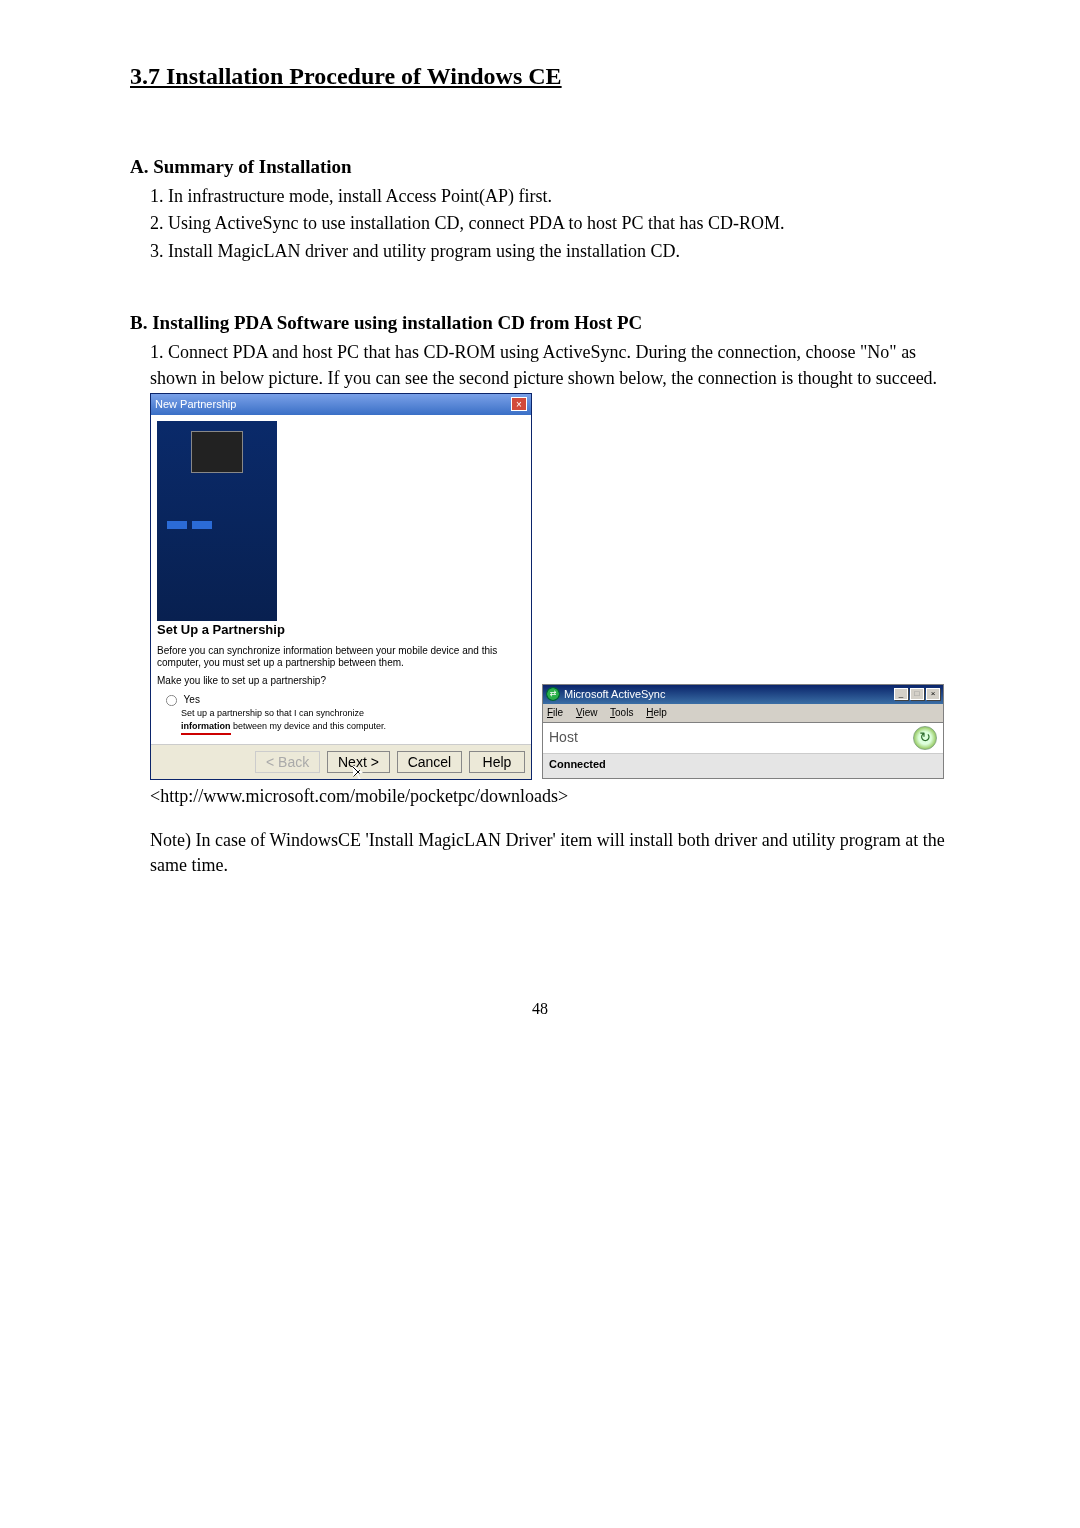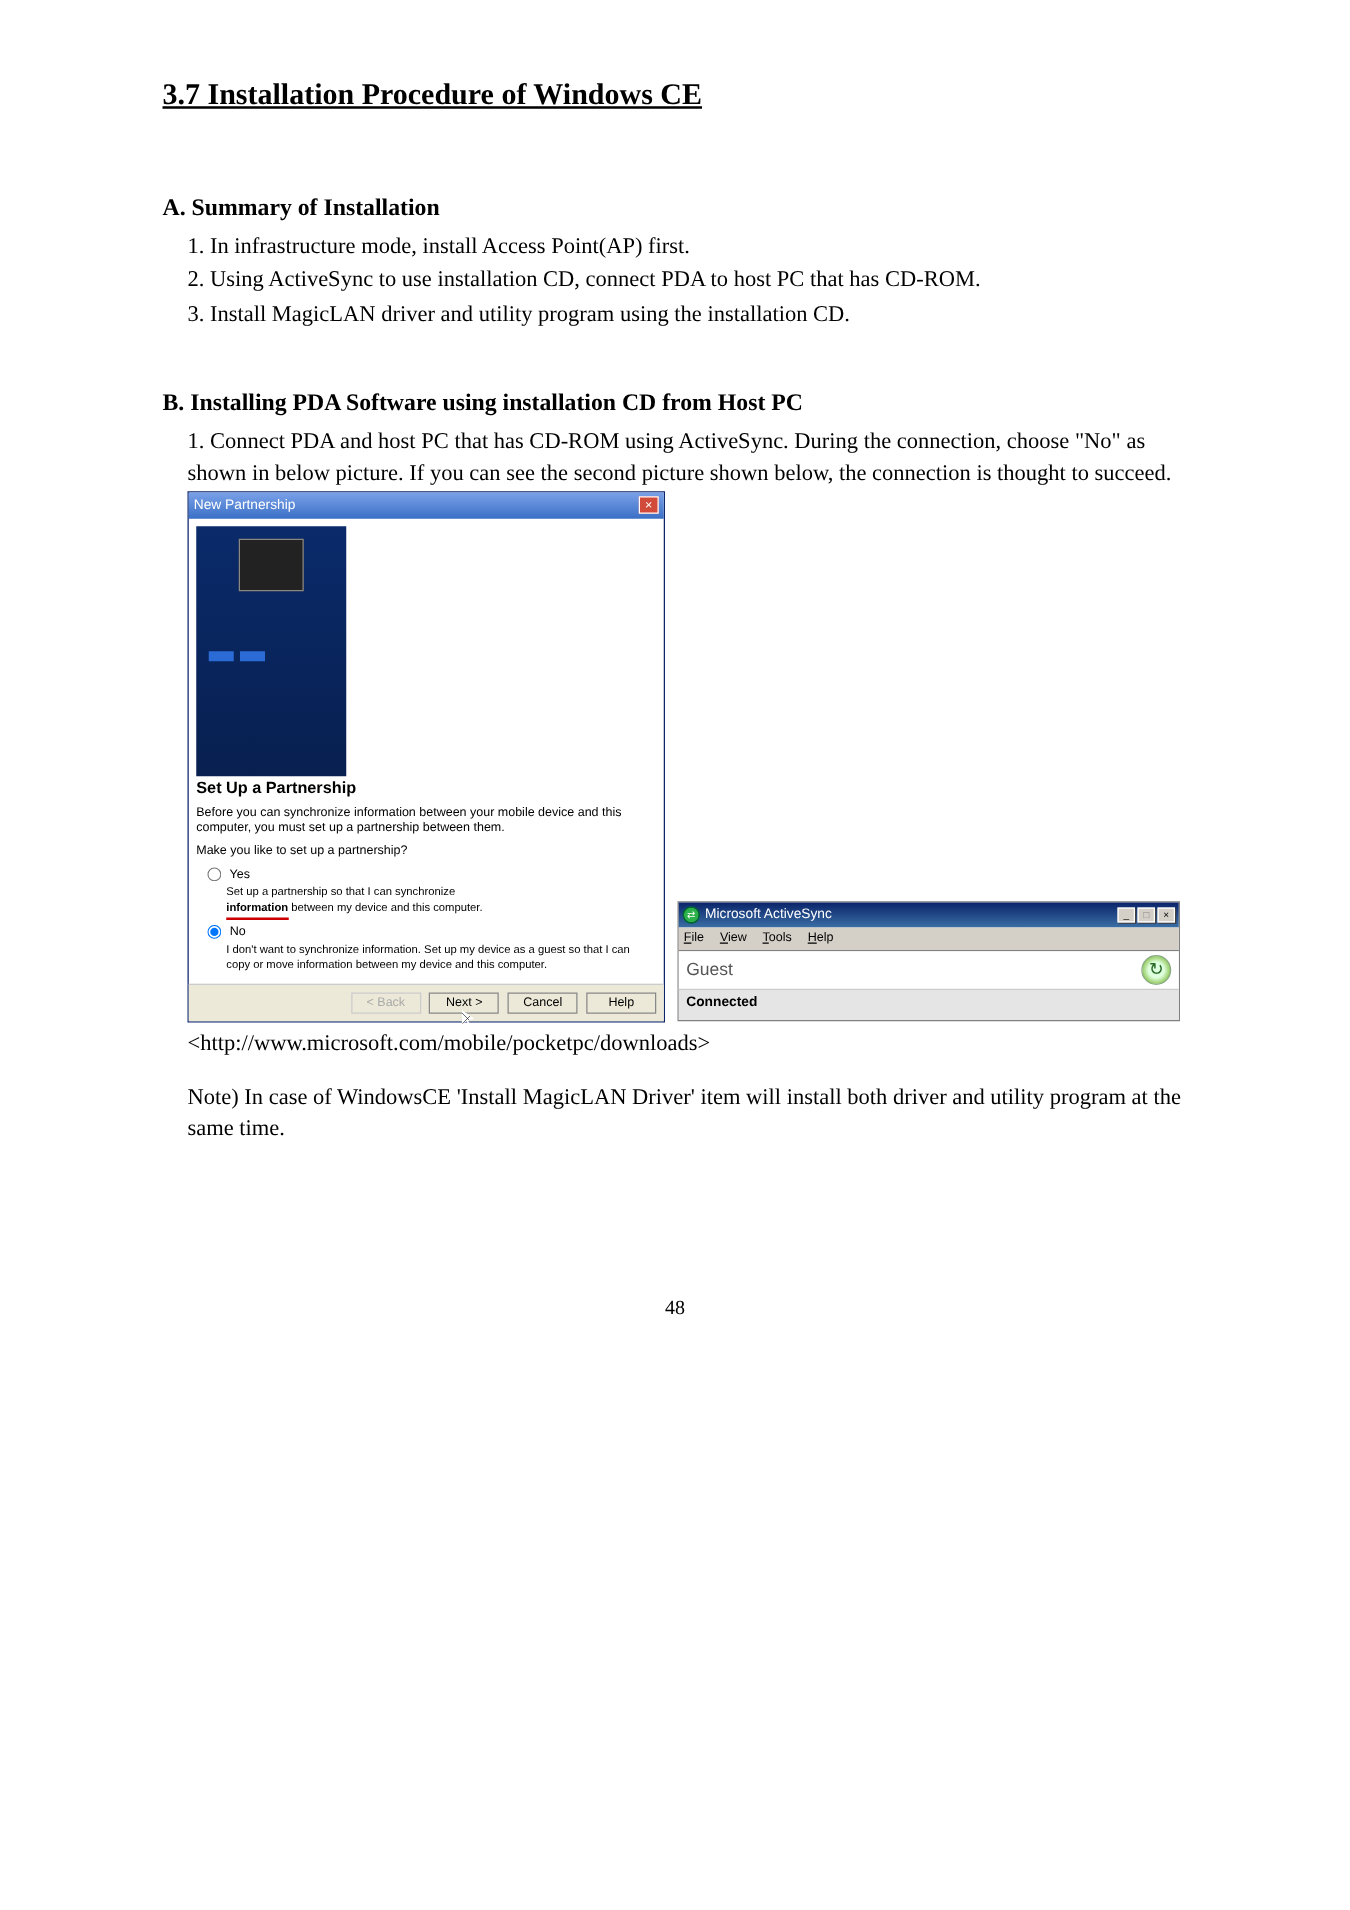--- a/index.html
+++ b/index.html
@@ -111,21 +111,21 @@
   input[type=radio] { margin: 0 3px 0 0; vertical-align: middle; transform: scale(0.85); }
 
   .dlg1-footer {
     background: #ece9d8;
     padding: 6px;
     text-align: right;
     border-top: 1px solid #ccc;
   }
   .winbtn {
     font-family: Tahoma, sans-serif;
-    font-size: 10px;
+    font-size: 14px;
     border: 1px solid #888;
     background: #ece9d8;
     padding: 2px 10px;
     margin-left: 4px;
     min-width: 56px;
     cursor: pointer;
   }
   .winbtn[disabled] { color: #aaa; border-color: #ccc; }
   .cursor {
     display: inline-block;
@@ -285,24 +285,20 @@
         <div class="dlg1-h">Set Up a Partnership</div>
         <p class="dlg1-p">Before you can synchronize information between your mobile device and this computer, you must set up a partnership between them.</p>
         <p class="dlg1-p">Make you like to set up a partnership?</p>
         <div class="dlg1-opt">
           <label><input type="radio" name="pp" style=""> <span>Yes</span></label>
           <div class="desc">
             <span>Set up a partnership so that I can synchronize</span><br>
             <span class="redline">information</span><span> between my device and this computer.</span>
           </div>
         </div>
-        <div class="dlg1-opt">
-          <label><input type="radio" name="pp" checked="" style=""> <span>No</span></label>
-          <div class="desc">I don't want to synchronize information. Set up my device as a guest so that I can copy or move information between my device and this computer.</div>
-        </div>
       </div>
     </div>
     <div class="dlg1-footer">
       <button class="winbtn" disabled="">&lt; Back</button>
       <span class="cursor"><button class="winbtn">Next &gt;</button></span>
       <button class="winbtn">Cancel</button>
       <button class="winbtn">Help</button>
     </div>
   </div>
 
@@ -314,21 +310,21 @@
       <span class="winctrl" style="color:#888">□</span>
       <span class="winctrl">×</span>
     </div>
     <div class="menubar">
       <span><u>F</u>ile</span>
       <span><u>V</u>iew</span>
       <span><u>T</u>ools</span>
       <span><u>H</u>elp</span>
     </div>
     <div class="statusrow">
-      <span class="g">Guest</span>
+      <span class="g">Host</span>
       <span class="syncico">↻</span>
     </div>
     <div class="connrow">Connected</div>
   </div>
 
 </div>
 
 <div class="indent">
   <p style="margin:0 0 18px 0">&lt;http://www.microsoft.com/mobile/pocketpc/downloads&gt;</p>
   <p style="margin:0">Note) In case of WindowsCE 'Install MagicLAN Driver' item will install both driver and utility program at the same time.</p>

